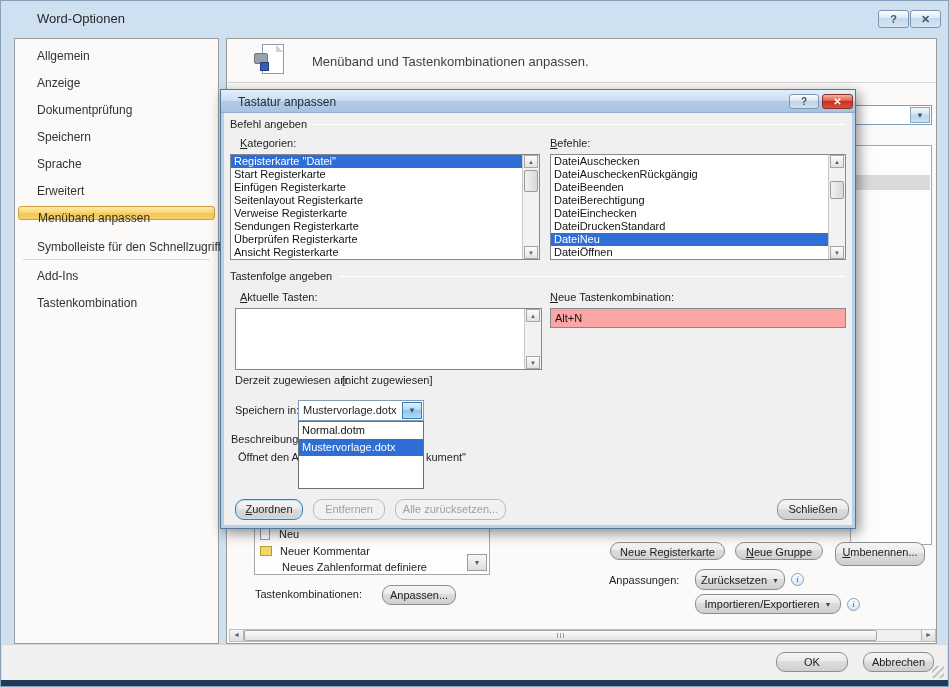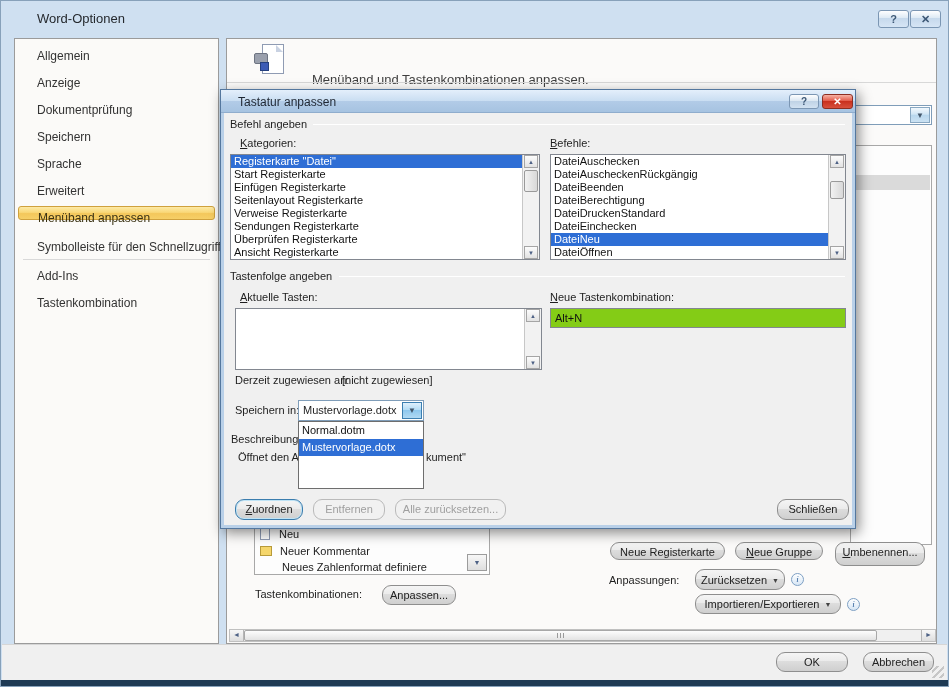--- a/index.html
+++ b/index.html
@@ -23,21 +23,21 @@
   .side-hl { position:absolute; left:3px; right:3px; top:167px; height:14px;
              background:linear-gradient(#fdeaa6,#f9d878 45%,#f3c75b 55%,#f6cf67);
              border:1px solid #cfa13d; border-radius:3px; }
   .side-hl span { position:absolute; left:19px; top:4px; font-size:12px; color:#3a3214; }
   .side-div { position:absolute; left:8px; right:8px; top:220px; height:1px; background:#d9d9d9; }
 
   
   #content { left:225px; top:37px; width:711px; height:606px;
              background:#fbfaf9; border:1px solid #9b9b9b; overflow:hidden; }
   .hdr-line { left:0; right:0; top:43px; height:1px; background:#d8d8d8; }
-  .hdr-text { left:85px; top:15px; font-size:13px; color:#3f3f3f;margin-top:18px; }
+  .hdr-text { left:85px; top:15px; font-size:13px; color:#3f3f3f; }
   .hdr-icon { left:27px; top:5px; width:30px; height:34px; }
   .page-shape { position:absolute; right:0; top:0; width:22px; height:30px; background:#fff;
                 border:1px solid #8f9bb3; }
   .page-fold { position:absolute; right:1px; top:1px; width:0; height:0;
                border-left:7px solid #c9d2e2; border-top:7px solid #fff; }
   .icon-lock { position:absolute; left:0; top:9px; width:14px; height:11px; background:#9aa0ad;
                border:1px solid #6d7482; border-radius:2px; }
   .icon-save { position:absolute; left:6px; top:18px; width:9px; height:9px; background:#3c5bb5;
                border:1px solid #25407f; }
 
@@ -94,21 +94,21 @@
               border:1px solid #7b96b3; color:#3d5876; }
   .dlg-close { left:601px; width:31px; background:linear-gradient(#f6b2a4,#e35b4a 45%,#c9311f 50%,#d8503c);
                border:1px solid #8c2e22; color:#fff; }
   .group-lbl { font-size:11px; color:#1e1e1e; }
   .group-line { position:absolute; height:1px; background:#dcdcdc; border-bottom:1px solid #fff; }
   .field-lbl { font-size:11px; color:#1e1e1e; display:inline-block; }
   .ak::first-letter { text-decoration:underline; }
   .dlg-list { position:absolute; background:#fff; border:1px solid #828790; overflow:hidden; }
   .lrow { height:13px; line-height:13px; padding-left:3px; font-size:11px; color:#111; white-space:nowrap; }
   .lrow.sel { background:#2e6ed5; color:#fff; }
-  .textbox { position:absolute; background:#84cc16; border:1px solid #828790; font-size:11px;
+  .textbox { position:absolute; background:#fca5a5; border:1px solid #828790; font-size:11px;
              line-height:18px; padding-left:4px; color:#111; }
   .dd-panel { position:absolute; background:#fff; border:1px solid #6e6e6e; z-index:5; }
   .dd-item { height:17px; line-height:17px; padding-left:3px; font-size:11px; color:#111; }
   .dd-item.sel { background:#2e6ed5; color:#fff; }
 
   
   #footer { left:1px; right:1px; top:643px; height:37px; background:#f0f0f0; border-top:1px solid #d6d6d6; }
   .resize-grip { right:4px; bottom:8px; width:12px; height:12px;
                  background:repeating-linear-gradient(135deg,transparent 0 3px,#b5b5b5 3px 5px); opacity:.7; }
 </style>
@@ -227,22 +227,22 @@
         <div class="sbtn" style="bottom:0;">▼</div>
       </div>
     </div>
 
     <div class="abs field-lbl ak" style="left:329px; top:47px;">Befehle:</div>
     <div class="dlg-list" style="left:329px; top:64px; width:296px; height:106px;">
       <div class="lrow">DateiAuschecken</div>
       <div class="lrow">DateiAuscheckenRückgängig</div>
       <div class="lrow">DateiBeenden</div>
       <div class="lrow">DateiBerechtigung</div>
+      <div class="lrow">DateiEinchecken</div>
       <div class="lrow">DateiDruckenStandard</div>
-      <div class="lrow">DateiEinchecken</div>
       <div class="lrow sel">DateiNeu</div>
       <div class="lrow">DateiÖffnen</div>
       <div class="vsb">
         <div class="sbtn" style="top:0;">▲</div>
         <div class="sthumb" style="top:26px; height:18px;"></div>
         <div class="sbtn" style="bottom:0;">▼</div>
       </div>
     </div>
 
     <div class="abs group-lbl" style="left:9px; top:180px;">Tastenfolge angeben</div>

